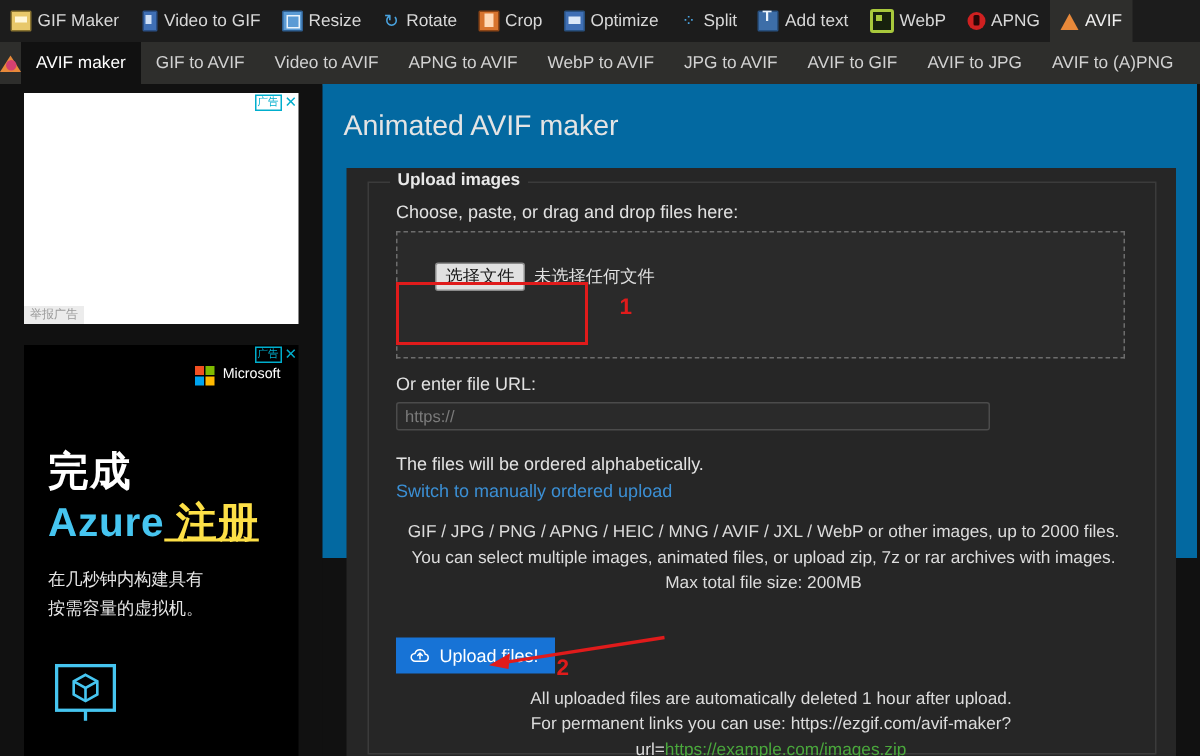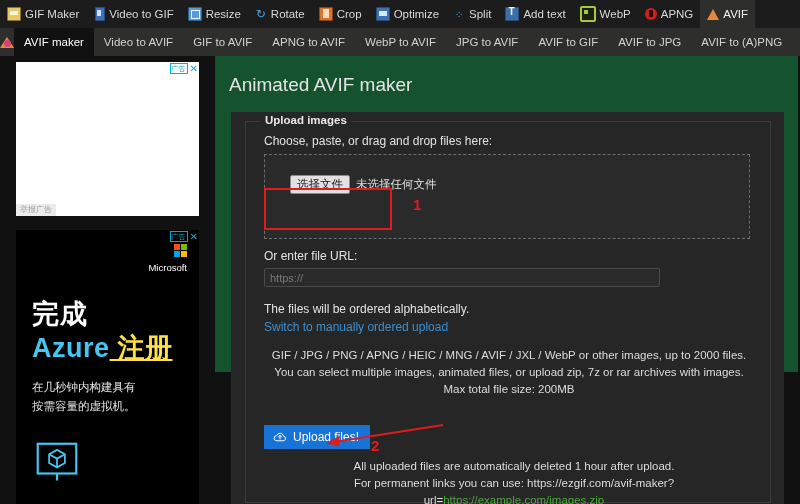--- a/index.html
+++ b/index.html
@@ -85,34 +85,34 @@
   .ad-badge {
     position: absolute; right: 1px; top: 1px; display: flex; align-items: center; gap: 2px;
     font-size: 8px; color: #00aecd; line-height: 9px; cursor: pointer;
   }
   .ad-badge .adlbl { border:1px solid #00aecd; padding: 0 1px; font-size:7px; }
   .ad-badge .adx { font-size: 10px; color: #00aecd; line-height: 9px; }
   .ad-report {
     position: absolute; left: 0; bottom: 0; background: rgba(230,230,230,0.75);
     color: #9a9a9a; font-size: 8px; padding: 1px 4px; line-height: 10px; cursor: pointer;
   }
-  .ms-logo { position:absolute; right: 12px; top: 14px; display:flex; align-items:flex-end; gap:5px;flex-direction:column; }
+  .ms-logo { position:absolute; right: 12px; top: 14px; display:flex; align-items:flex-start; gap:5px; }
   .ms-grid { width: 13px; height: 13px; display:grid; grid-template-columns:1fr 1fr; grid-template-rows:1fr 1fr; gap:1px; }
   .ms-grid i:nth-child(1){background:#f25022;} .ms-grid i:nth-child(2){background:#7fba00;}
   .ms-grid i:nth-child(3){background:#00a4ef;} .ms-grid i:nth-child(4){background:#ffb900;}
   .ms-name { color:#ffffff; font-size: 9.5px; }
   .ad2-h1 { position:absolute; left: 16px; top: 66px; color:#ffffff; font-size: 27px; font-weight: bold; letter-spacing: 1px; }
   .ad2-h2 { position:absolute; left: 16px; top: 100px; font-size: 27px; font-weight: bold; letter-spacing:0.5px; white-space: nowrap;}
   .ad2-h2 .az { color: #46c5f0; }
   .ad2-h2 .zc { color: #fde047; text-decoration: underline; }
   .ad2-sub { position:absolute; left: 16px; top: 148px; color:#e6e6e6; font-size: 11.5px; line-height: 19px; }
   .ad2-cube { position:absolute; left: 20px; top: 212px; width: 42px; height: 42px; }
 
   
-  .mainwrap { position:absolute; left: 215px; top: 56px; width: 585px; height: 316px; background: #14532d; }
+  .mainwrap { position:absolute; left: 215px; top: 56px; width: 585px; height: 316px; background: #0369a1; }
   .page-title { position:absolute; left: 14px; top: 18px; color: #e4e4e4; font-size: 19px; font-weight: normal;}
   .card { position:absolute; left: 16px; top: 56px; width: 553px; height: 400px; background: #262626; }
   .fieldset { position:absolute; left: 14px; top: 9px; width: 524px; height: 380px; border: 1px solid #3b3b3b; }
   .legend { position:absolute; left: 14px; top: -8px; background: #262626; padding: 0 5px; color:#e8e8e8; font-size: 11.5px; font-weight: bold;}
   .lbl { color: #e2e2e2; font-size: 12px; }
 
   .dropzone {
     position:absolute; left: 18px; top: 32px; width: 484px; height: 83px;
     border: 1px dashed #6d6d6d; background: #2a2a2a;
   }
@@ -218,22 +218,22 @@
       <span>AVIF</span>
     </div>
 
   </div>
 
   <div class="subnav">
     <div class="subnav-logo">
         <span class="star"></span>
       </div>
     <div class="subnav-item active">AVIF maker</div>
+    <div class="subnav-item">GIF to AVIF</div>
     <div class="subnav-item">Video to AVIF</div>
-    <div class="subnav-item">GIF to AVIF</div>
     <div class="subnav-item">APNG to AVIF</div>
     <div class="subnav-item">WebP to AVIF</div>
     <div class="subnav-item">JPG to AVIF</div>
     <div class="subnav-item">AVIF to GIF</div>
     <div class="subnav-item">AVIF to JPG</div>
     <div class="subnav-item">AVIF to (A)PNG</div>
     <div class="subnav-item">AVIF to MP4</div>
   </div>
 
   <div class="adcol">

